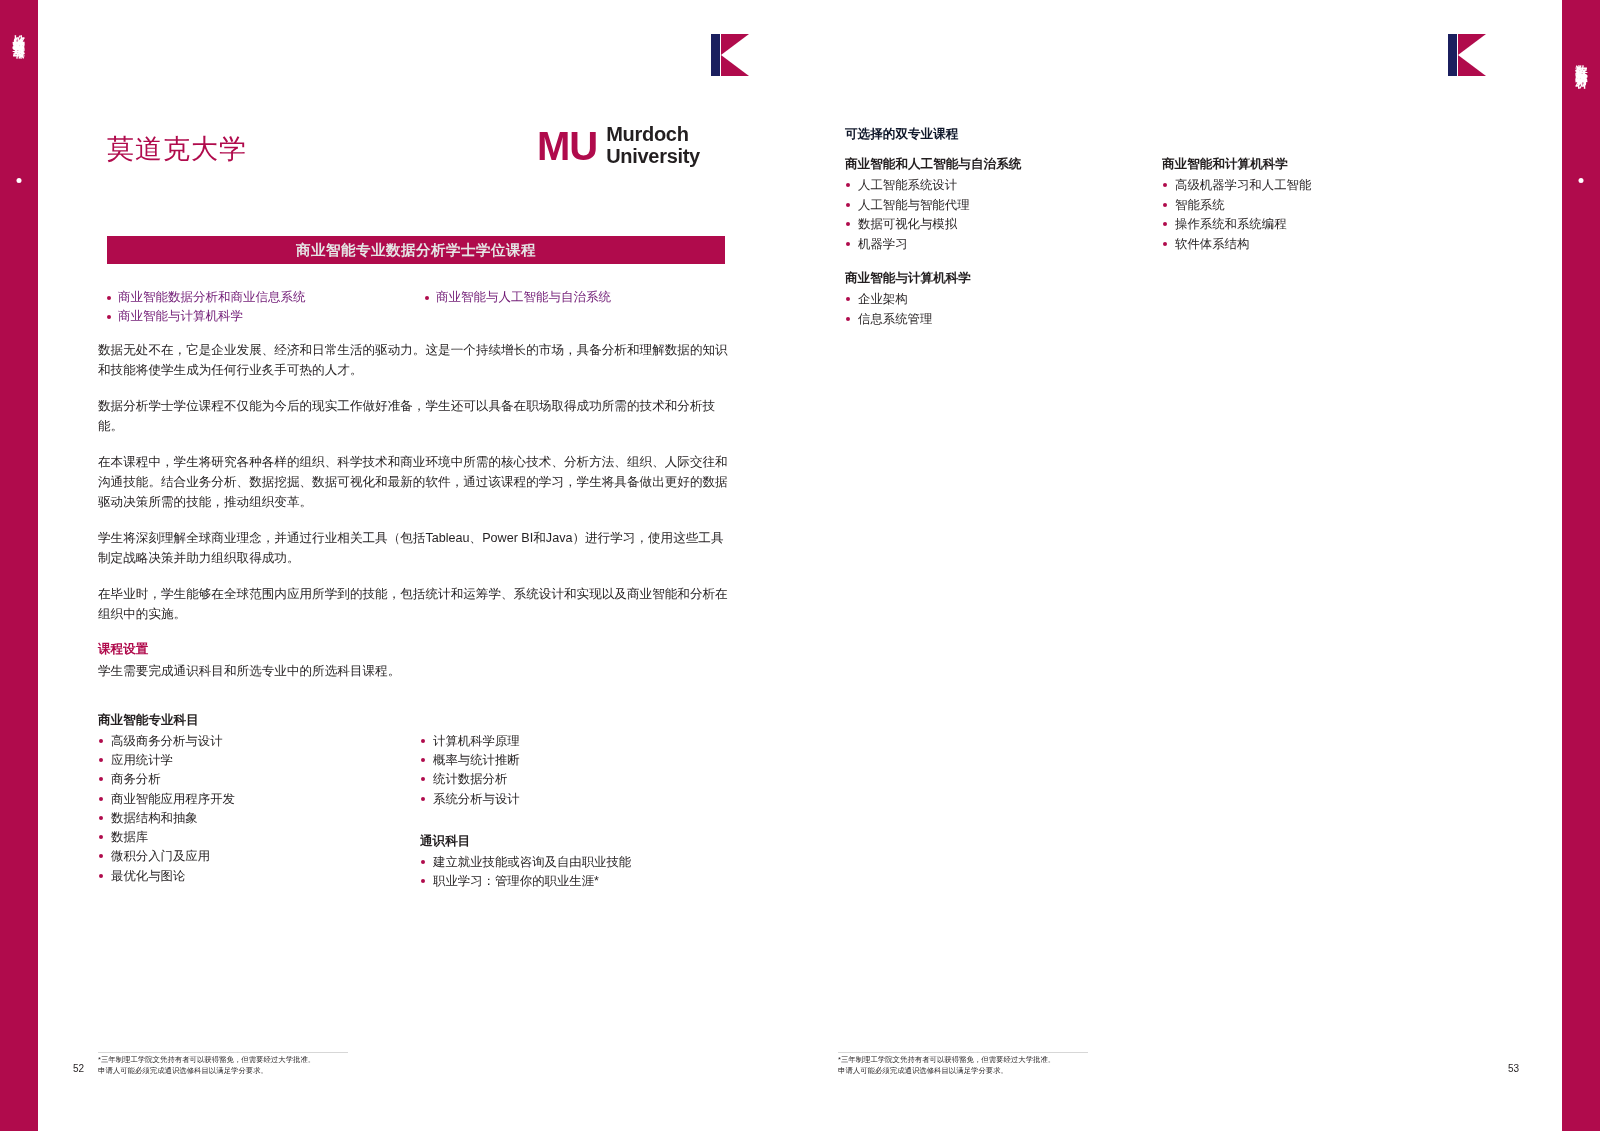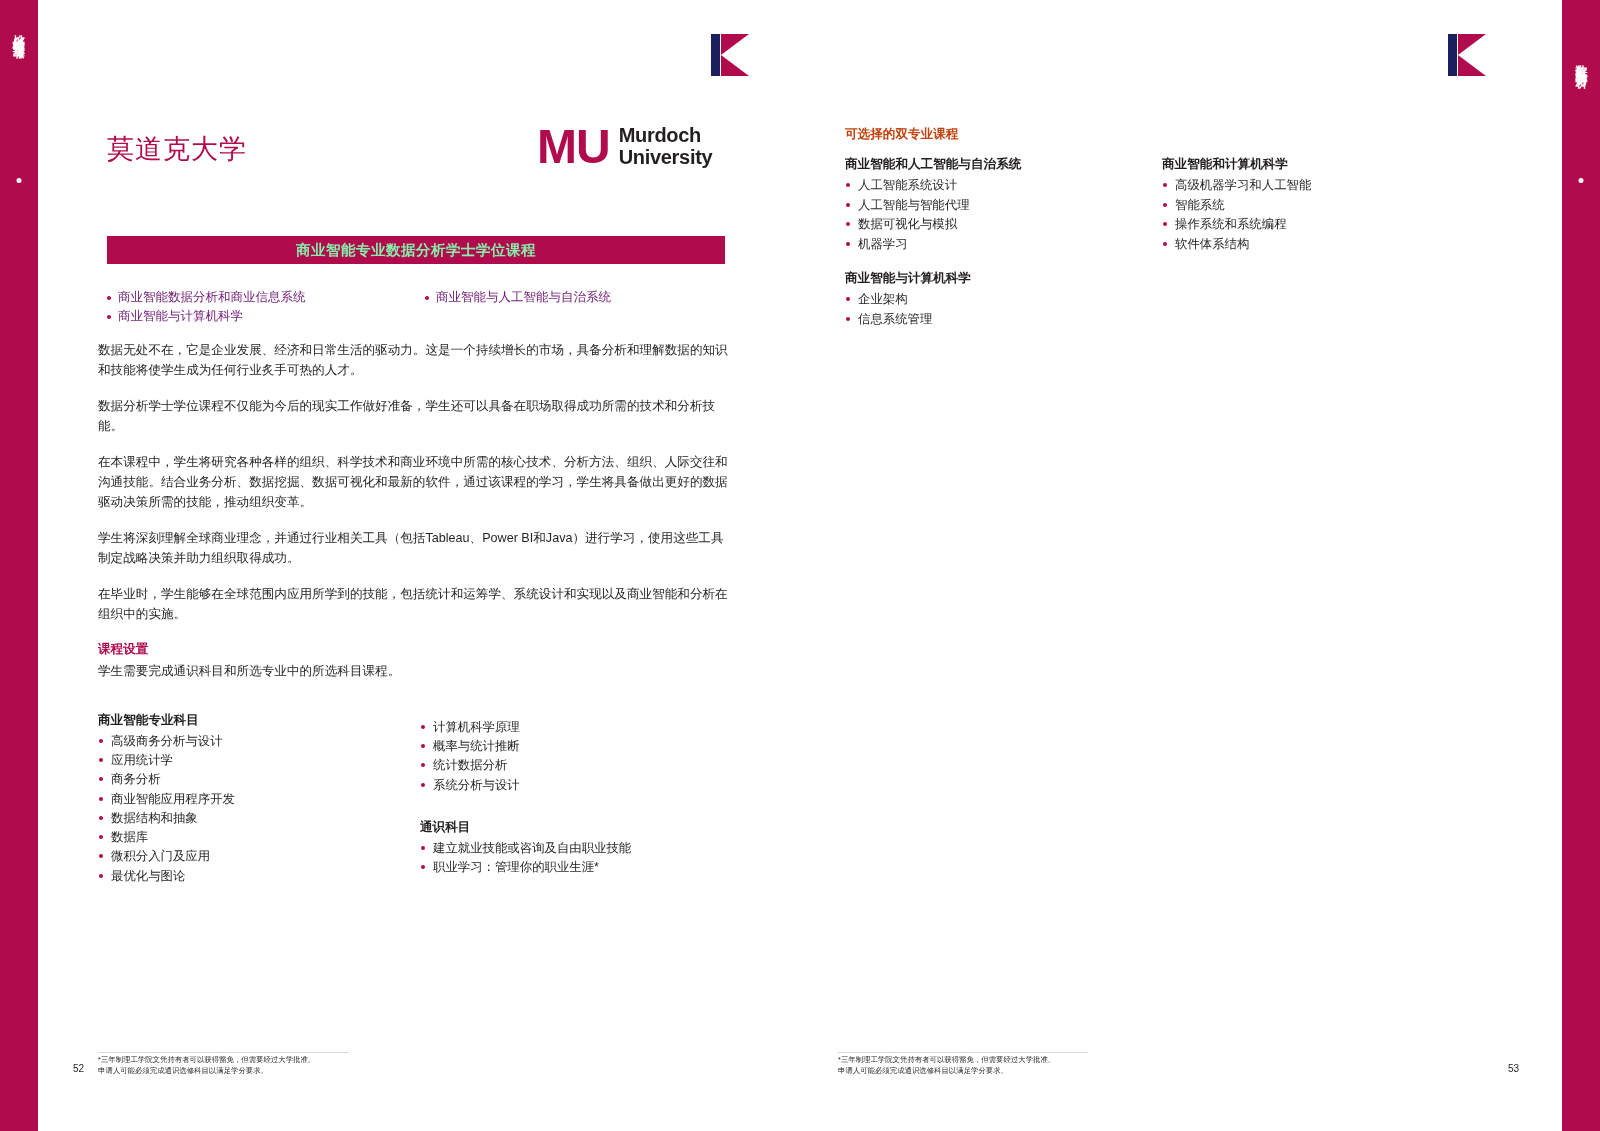--- a/index.html
+++ b/index.html
@@ -85,40 +85,40 @@
 
   
   .murdoch {
     position: absolute;
     left: 537px; top: 124px;
     display: flex;
     align-items: center;
     gap: 9px;
   }
   .murdoch .mu {
-    font-size: 48px;
+    font-size: 40px;
     font-weight: bold;
     color: #b00b4c;
     line-height: 0.95;
     letter-spacing: -1px;
   }
   .murdoch .mu-words {
     font-size: 20px;
     font-weight: bold;
     color: #231f20;
     line-height: 1.08;
     letter-spacing: -0.3px;
   }
 
   .banner {
     position: absolute;
     left: 107px; top: 236px;
     width: 618px; height: 28px;
     background: #b00b4c;
-    color: #86efac;
+    color: #e5e5e5;
     font-size: 14.5px;
     font-weight: bold;
     display: flex;
     align-items: center;
     justify-content: center;
     letter-spacing: 0.5px;
   }
 
   .majors {
     position: absolute;
@@ -182,27 +182,27 @@
   }
   .courses li::before {
     content: "";
     position: absolute;
     left: 1px; top: 7px;
     width: 4px; height: 4px;
     background: #b00b4c;
     border-radius: 50%;
   }
   .courses .c-left { position: absolute; left: 0; top: 0; width: 310px; }
-  .courses .c-right { position: absolute; left: 322px; top: 6px; width: 310px; }
+  .courses .c-right { position: absolute; left: 322px; top: 20px; width: 310px; }
   .courses .gen-head { margin-top: 24px; }
 
   
   .r-head {
     position: absolute;
-    color: #c2410c;
+    color: #0f172a;
     font-weight: bold;
     font-size: 12.6px;
   }
   .r-block { position: absolute; font-size: 12.4px; color: #231f20; }
   .r-block h4 { font-size: 12.6px; font-weight: bold; margin-bottom: 3px; color: #231f20; }
   .r-block ul { list-style: none; }
   .r-block li {
     position: relative;
     padding-left: 13px;
     line-height: 1.58;

